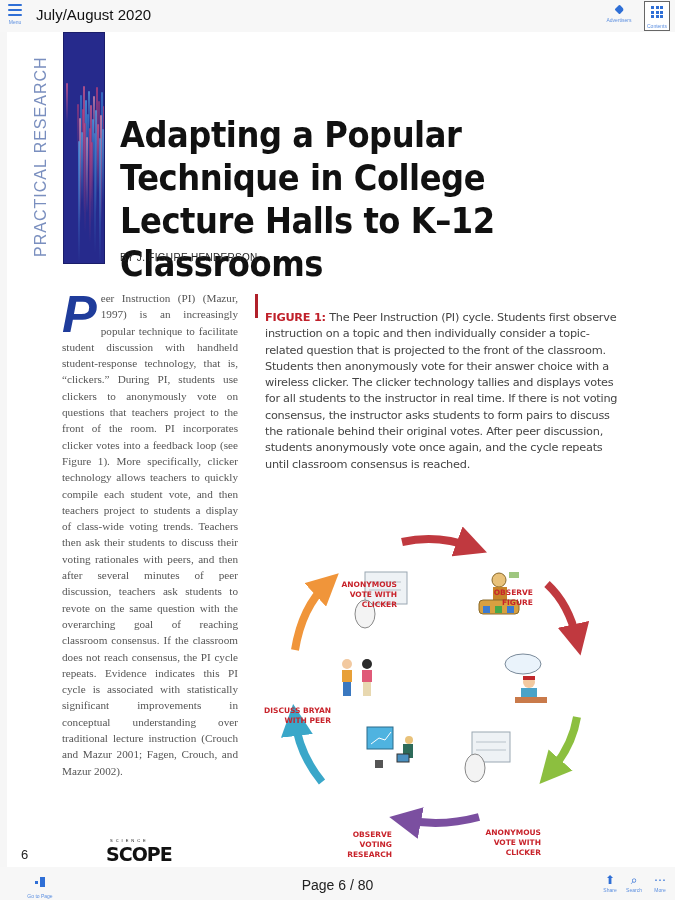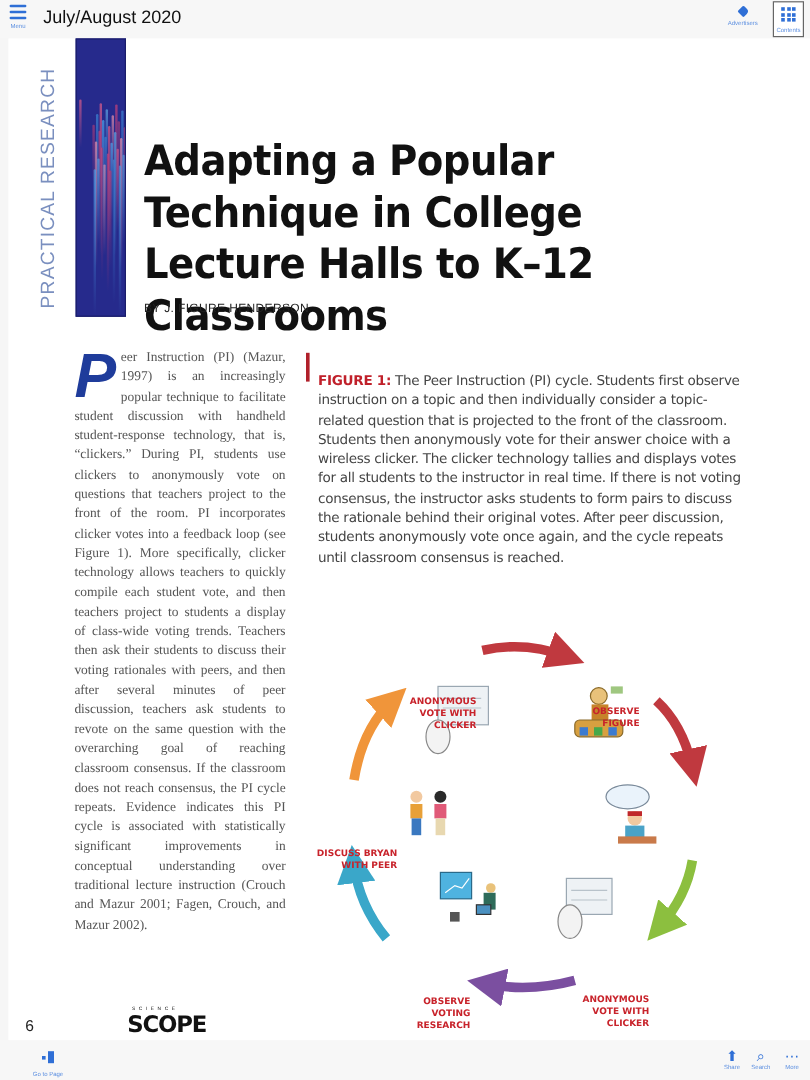--- a/index.html
+++ b/index.html
@@ -219,20 +219,21 @@
     <span class="small">SCIENCE</span>
     <span class="big">SCOPE</span>
   </div>
 </div>
 
 <div class="bottombar">
   <div class="goto-btn">
     <span class="goto-icon"><span class="dot"></span><span class="rect"></span></span>
     <span class="tiny-label">Go to Page</span>
   </div>
+  <div class="page-indicator">Page 6 / 80</div>
   <div class="bb-btn" style="left:598px;">
     <span class="ic">⬆</span>
     <span class="tiny-label">Share</span>
   </div>
   <div class="bb-btn" style="left:622px;">
     <span class="ic">⌕</span>
     <span class="tiny-label">Search</span>
   </div>
   <div class="bb-btn" style="left:648px;">
     <span class="ic">⋯</span>

